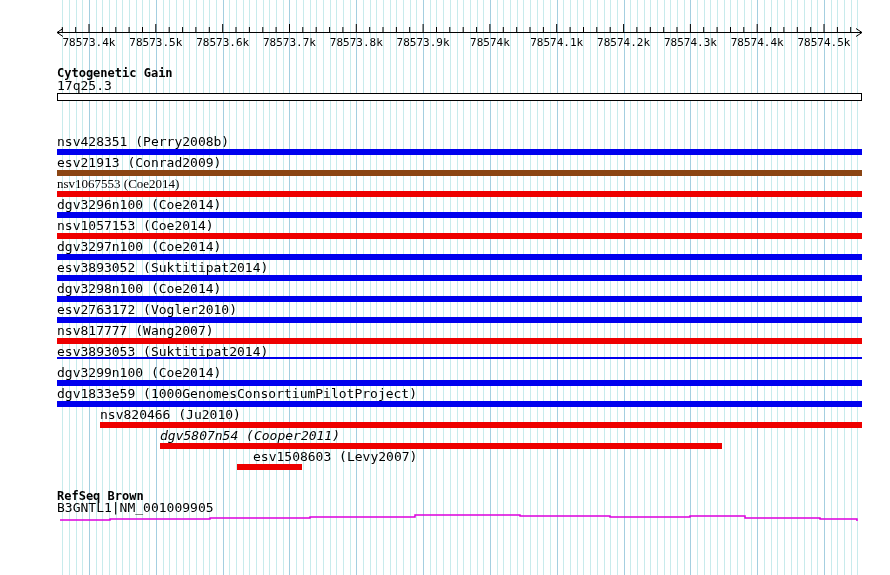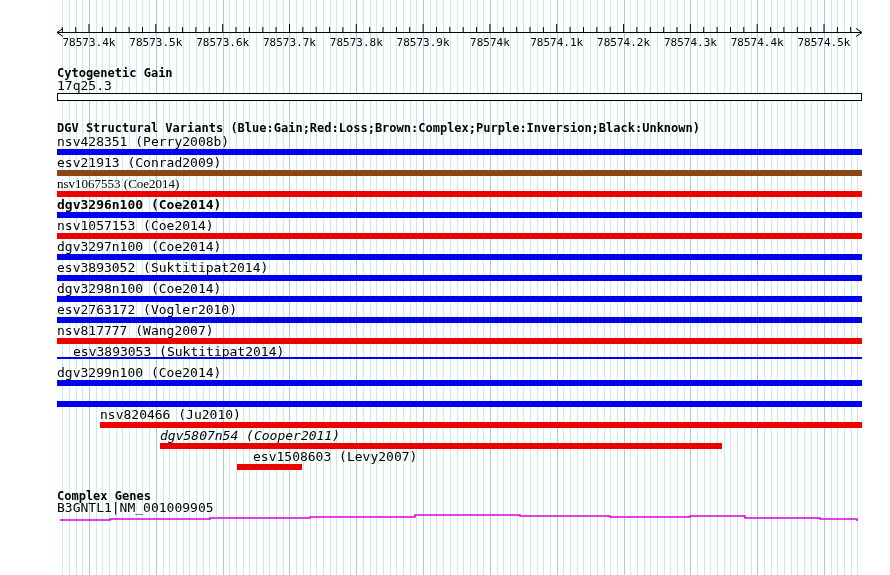--- a/index.html
+++ b/index.html
@@ -219,54 +219,54 @@
       <text x="623.6" y="46" text-anchor="middle" font-size="11" font-family="DejaVu Sans Mono, monospace" fill="#000">78574.2k</text>
       <text x="690.4" y="46" text-anchor="middle" font-size="11" font-family="DejaVu Sans Mono, monospace" fill="#000">78574.3k</text>
       <text x="757.2" y="46" text-anchor="middle" font-size="11" font-family="DejaVu Sans Mono, monospace" fill="#000">78574.4k</text>
       <text x="824.0" y="46" text-anchor="middle" font-size="11" font-family="DejaVu Sans Mono, monospace" fill="#000">78574.5k</text>
     </svg>
 
   <div class="hdr" style="left:57px;top:67px;">Cytogenetic Gain</div>
   <div class="txt" style="left:57px;top:80px;">17q25.3</div>
   <div class="cyto"></div>
 
-  <div class="hdr" style="left:57px;top:122px;">DGV Structural Variants (Blue:Gain;Red:Loss;Brown:Complex;Purple:Inversion;Black:Unknown)</div>
   <div id="variants" class="layer">
       <span class="txt" style="left:57px;top:136px;">nsv428351 (Perry2008b)</span>
       <div class="vbar" style="left:57px;top:149px;width:805px;height:6px;background:#0000ee"></div>
       <span class="txt" style="left:57px;top:157px;text-align:right;">esv21913 (Conrad2009)</span>
       <div class="vbar" style="left:57px;top:170px;width:805px;height:6px;background:#8b4513"></div>
       <span class="txt" style="left:57px;top:178px;font-family:Liberation Serif, serif;">nsv1067553 (Coe2014)</span>
       <div class="vbar" style="left:57px;top:191px;width:805px;height:6px;background:#ee0000"></div>
-      <span class="txt" style="left:57px;top:199px;font-weight:bold;">dgv3296n100 (Coe2014)</span>
+      <span class="txt" style="left:57px;top:199px;">dgv3296n100 (Coe2014)</span>
       <div class="vbar" style="left:57px;top:212px;width:805px;height:6px;background:#0000ee"></div>
       <span class="txt" style="left:57px;top:220px;">nsv1057153 (Coe2014)</span>
       <div class="vbar" style="left:57px;top:233px;width:805px;height:6px;background:#ee0000"></div>
       <span class="txt" style="left:57px;top:241px;">dgv3297n100 (Coe2014)</span>
       <div class="vbar" style="left:57px;top:254px;width:805px;height:6px;background:#0000ee"></div>
       <span class="txt" style="left:57px;top:262px;">esv3893052 (Suktitipat2014)</span>
       <div class="vbar" style="left:57px;top:275px;width:805px;height:6px;background:#0000ee"></div>
       <span class="txt" style="left:57px;top:283px;">dgv3298n100 (Coe2014)</span>
       <div class="vbar" style="left:57px;top:296px;width:805px;height:6px;background:#0000ee"></div>
       <span class="txt" style="left:57px;top:304px;">esv2763172 (Vogler2010)</span>
       <div class="vbar" style="left:57px;top:317px;width:805px;height:6px;background:#0000ee"></div>
       <span class="txt" style="left:57px;top:325px;">nsv817777 (Wang2007)</span>
       <div class="vbar" style="left:57px;top:338px;width:805px;height:6px;background:#ee0000"></div>
-      <span class="txt" style="left:73px;top:346px;">esv3893053 (Suktitipat2014)</span>
+      <span class="txt" style="left:57px;top:346px;">esv3893053 (Suktitipat2014)</span>
       <div class="vbar" style="left:57px;top:357px;width:805px;height:2px;background:#0000ee"></div>
       <span class="txt" style="left:57px;top:367px;">dgv3299n100 (Coe2014)</span>
       <div class="vbar" style="left:57px;top:380px;width:805px;height:6px;background:#0000ee"></div>
+      <span class="txt" style="left:57px;top:388px;">dgv1833e59 (1000GenomesConsortiumPilotProject)</span>
       <div class="vbar" style="left:57px;top:401px;width:805px;height:6px;background:#0000ee"></div>
       <span class="txt" style="left:100px;top:409px;">nsv820466 (Ju2010)</span>
       <div class="vbar" style="left:100px;top:422px;width:762px;height:6px;background:#ee0000"></div>
       <span class="txt" style="left:160px;top:430px;font-style:italic;">dgv5807n54 (Cooper2011)</span>
       <div class="vbar" style="left:160px;top:443px;width:562px;height:6px;background:#ee0000"></div>
       <span class="txt" style="left:253px;top:451px;">esv1508603 (Levy2007)</span>
       <div class="vbar" style="left:237px;top:464px;width:65px;height:6px;background:#ee0000"></div>
     </div>
 
-  <div class="hdr" style="left:57px;top:490px;">Complex Genes</div>
+  <div class="hdr" style="left:57px;top:490px;">RefSeq Brown</div>
   <div class="txt" style="left:57px;top:502px;">B3GNTL1|NM_001009905</div>
   <svg id="geneLine" width="890" height="575">
       <path d="M60 520 H110 V519 H210 V518 H310 V517 H415 V515 H520 V516 H610 V517 H690 V516 H745 V518 H820 V519 H857 V521" fill="none" stroke="#dd00dd" stroke-width="1.5"></path>
     </svg>
 
 </div>
 
 </body></html>

